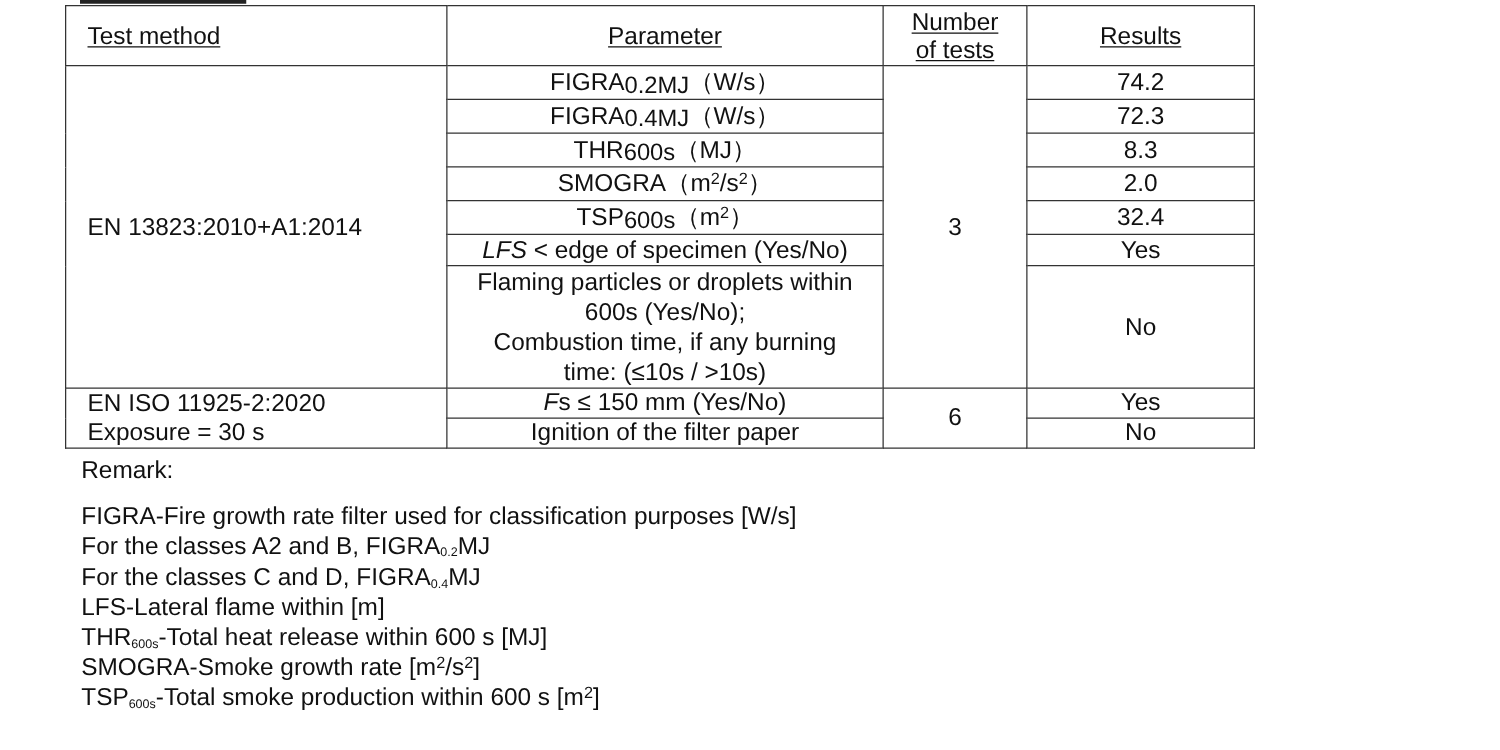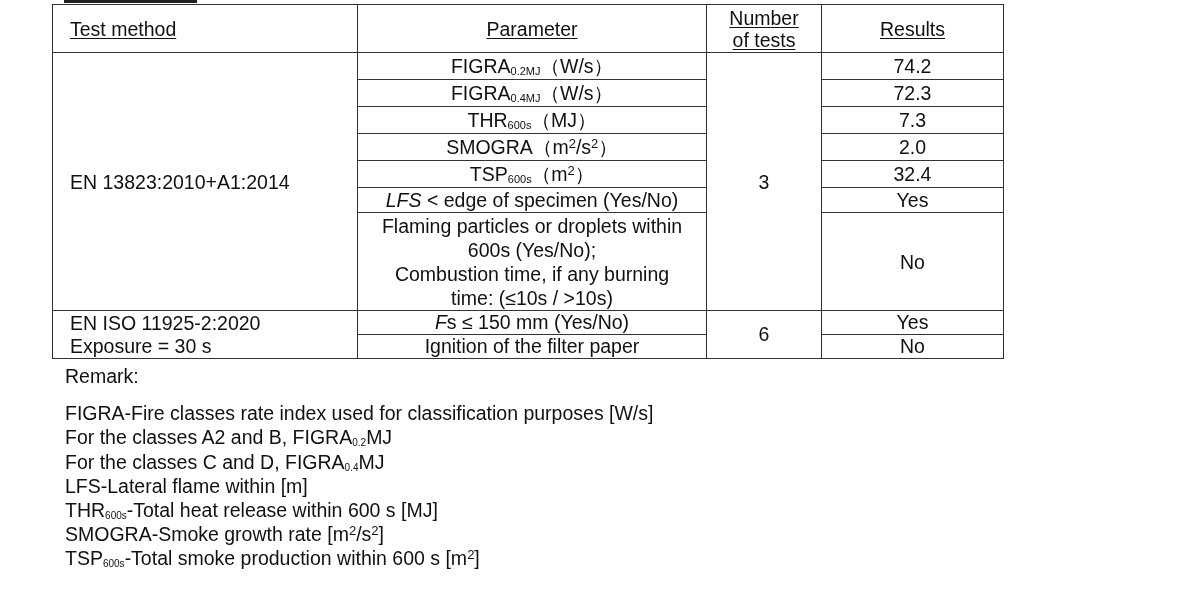--- a/index.html
+++ b/index.html
@@ -27,21 +27,21 @@
     }
     th { height: 47px; text-align: center; }
     th.left { text-align: left; padding-left: 12px; }
     th span { text-decoration: underline; text-underline-offset: 2px; }
     td.c { text-align: center; }
     td.method { text-align: left; padding-left: 12px; }
     tr.r td { height: 26px; line-height: 24px; }
     tr.r.rlfs td { height: 24px; margin-top: 12px; }
     tr.rtall td { height: 97px; line-height: 24px; }
     tr.r2 td { height: 23px; line-height: 23px; }
-    sub { font-size: 11px; vertical-align: -2px; line-height: 0; }
+    sub { font-size: 19px; vertical-align: -2px; line-height: 0; }
     sup { font-size: 13px; vertical-align: 6px; line-height: 0; }
 
     .remarks {
       position: absolute; left: 65px; top: 364px;
       font-size: 19.5px; line-height: 24.2px;
     }
     .remarks .remark-title { margin-bottom: 13px; }
     .remarks .line { white-space: nowrap; }
     .remarks sub { font-size: 10px; vertical-align: -2px; }
     .remarks sup { font-size: 13px; vertical-align: 6px; }
@@ -71,21 +71,21 @@
     <td class="c"><span>FIGRA</span><sub>0.2MJ</sub><span>（W/s）</span></td>
     <td class="c" rowspan="7">3</td>
     <td class="c">74.2</td>
   </tr>
   <tr class="r">
     <td class="c"><span>FIGRA</span><sub>0.4MJ</sub><span>（W/s）</span></td>
     <td class="c">72.3</td>
   </tr>
   <tr class="r">
     <td class="c"><span>THR</span><sub>600s</sub><span>（MJ）</span></td>
-    <td class="c">7.3</td>
+    <td class="c">8.3</td>
   </tr>
   <tr class="r">
     <td class="c"><span>SMOGRA</span><span>（m</span><sup>2</sup><span>/s</span><sup>2</sup><span>）</span></td>
     <td class="c">2.0</td>
   </tr>
   <tr class="r">
     <td class="c"><span>TSP</span><sub>600s</sub><span>（m</span><sup>2</sup><span>）</span></td>
     <td class="c">32.4</td>
   </tr>
   <tr class="r rlfs">
@@ -113,20 +113,20 @@
   </tr>
   <tr class="r2">
     <td class="c">Ignition of the filter paper</td>
     <td class="c">No</td>
   </tr>
 </tbody>
   </table>
 
 <div class="remarks">
   <div class="remark-title">Remark:</div>
-  <div class="line">FIGRA-Fire classes rate index used for classification purposes [W/s]</div>
+  <div class="line">FIGRA-Fire growth rate filter used for classification purposes [W/s]</div>
   <div class="line"><span>For the classes A2 and B, FIGRA</span><sub>0.2</sub><span>MJ</span></div>
   <div class="line"><span>For the classes C and D, FIGRA</span><sub>0.4</sub><span>MJ</span></div>
   <div class="line">LFS-Lateral flame within [m]</div>
   <div class="line"><span>THR</span><sub>600s</sub><span>-Total heat release within 600 s [MJ]</span></div>
   <div class="line"><span>SMOGRA-Smoke growth rate [m</span><sup>2</sup><span>/s</span><sup>2</sup><span>]</span></div>
   <div class="line"><span>TSP</span><sub>600s</sub><span>-Total smoke production within 600 s [m</span><sup>2</sup><span>]</span></div>
 </div>
 
 </body></html>

